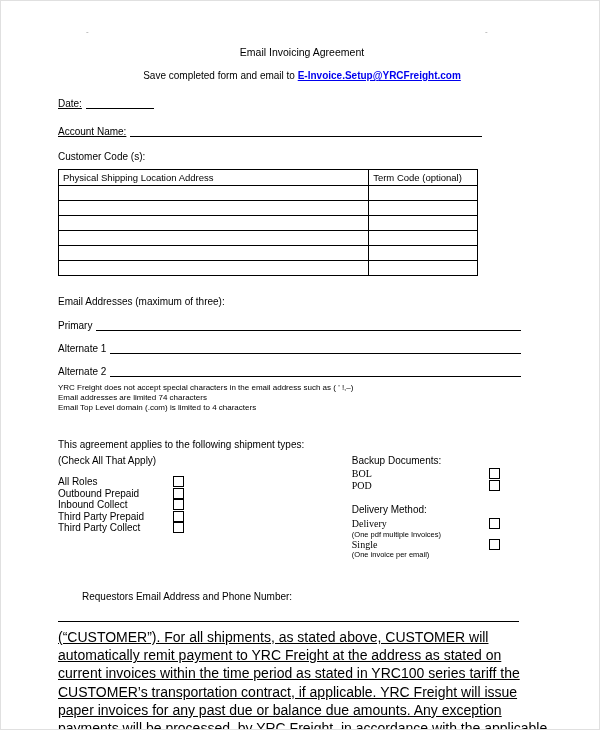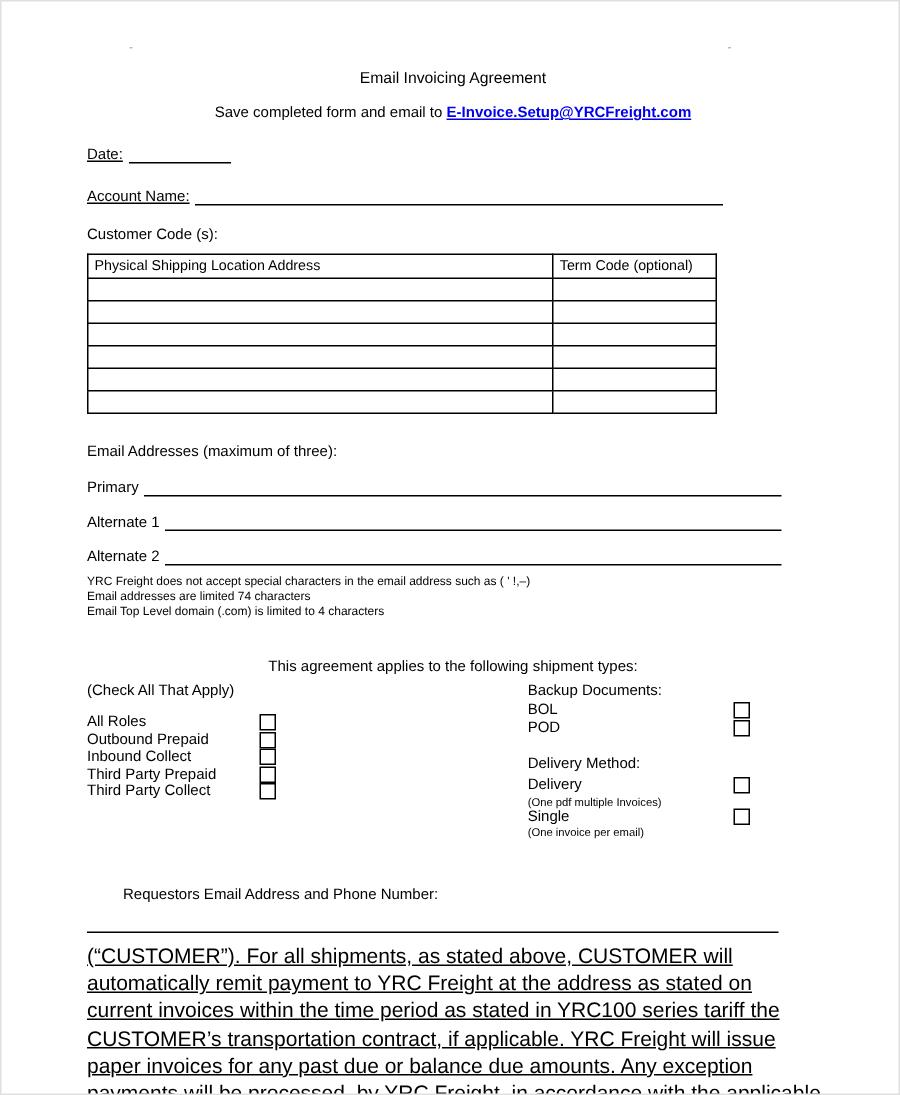--- a/index.html
+++ b/index.html
@@ -50,28 +50,28 @@
   table.loc-table col.c1 { width: 368px; }
   table.loc-table col.c2 { width: 122px; }
 
   .email-heading { margin-top: 20px; }
   .email-row { display: flex; align-items: center; width: 463px; }
   .email-row .fill-line { flex: 1; }
   .email-row.primary { margin-top: 12px; }
   .email-row.alt { margin-top: 11px; }
   .email-notes { margin-top: 6px; font-size: 8px; line-height: 1.25; }
 
-  .shipment-heading { margin-top: 26px; text-align: center; }
+  .shipment-heading { margin-top: 26px; }
   .check-cols { display: flex; margin-top: 5px; }
   .col-left { width: 295px; }
   .col-right { width: 195px; }
   .check-all-note { margin-bottom: 10px; }
   .opt-row { display: flex; justify-content: space-between; align-items: center; height: 11.5px; }
   .col-left .opt-row { width: 126px; }
-  .col-right .opt-row { width: 148px; }
+  .col-right .opt-row { width: 148px; font-family: Liberation Serif, serif; }
   .checkbox { display: inline-block; width: 11px; height: 11px; border: 1px solid #000; background: #fff; flex: 0 0 auto; }
   .backup-heading { margin-bottom: 2px; }
   .delivery-heading { margin-top: 13px; margin-bottom: 3px; }
   .opt-note { font-size: 7.5px; line-height: 1.2; }
 
   .requestor-label { margin-top: 32px; padding-left: 24px; }
   .requestor-line { width: 461px; border-bottom: 1px solid #000; height: 20px; }
 
   .legal { margin-top: 6px; width: 490px; font-size: 14px; line-height: 1.3; text-decoration: underline; }
 </style>

